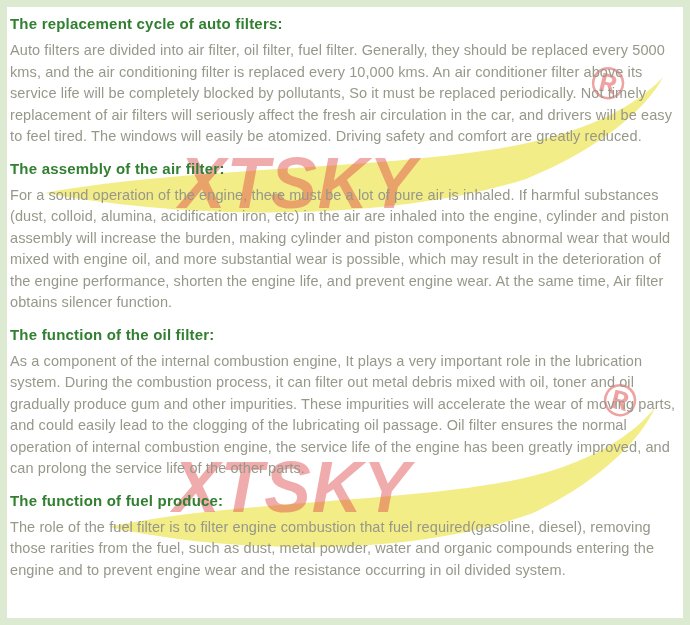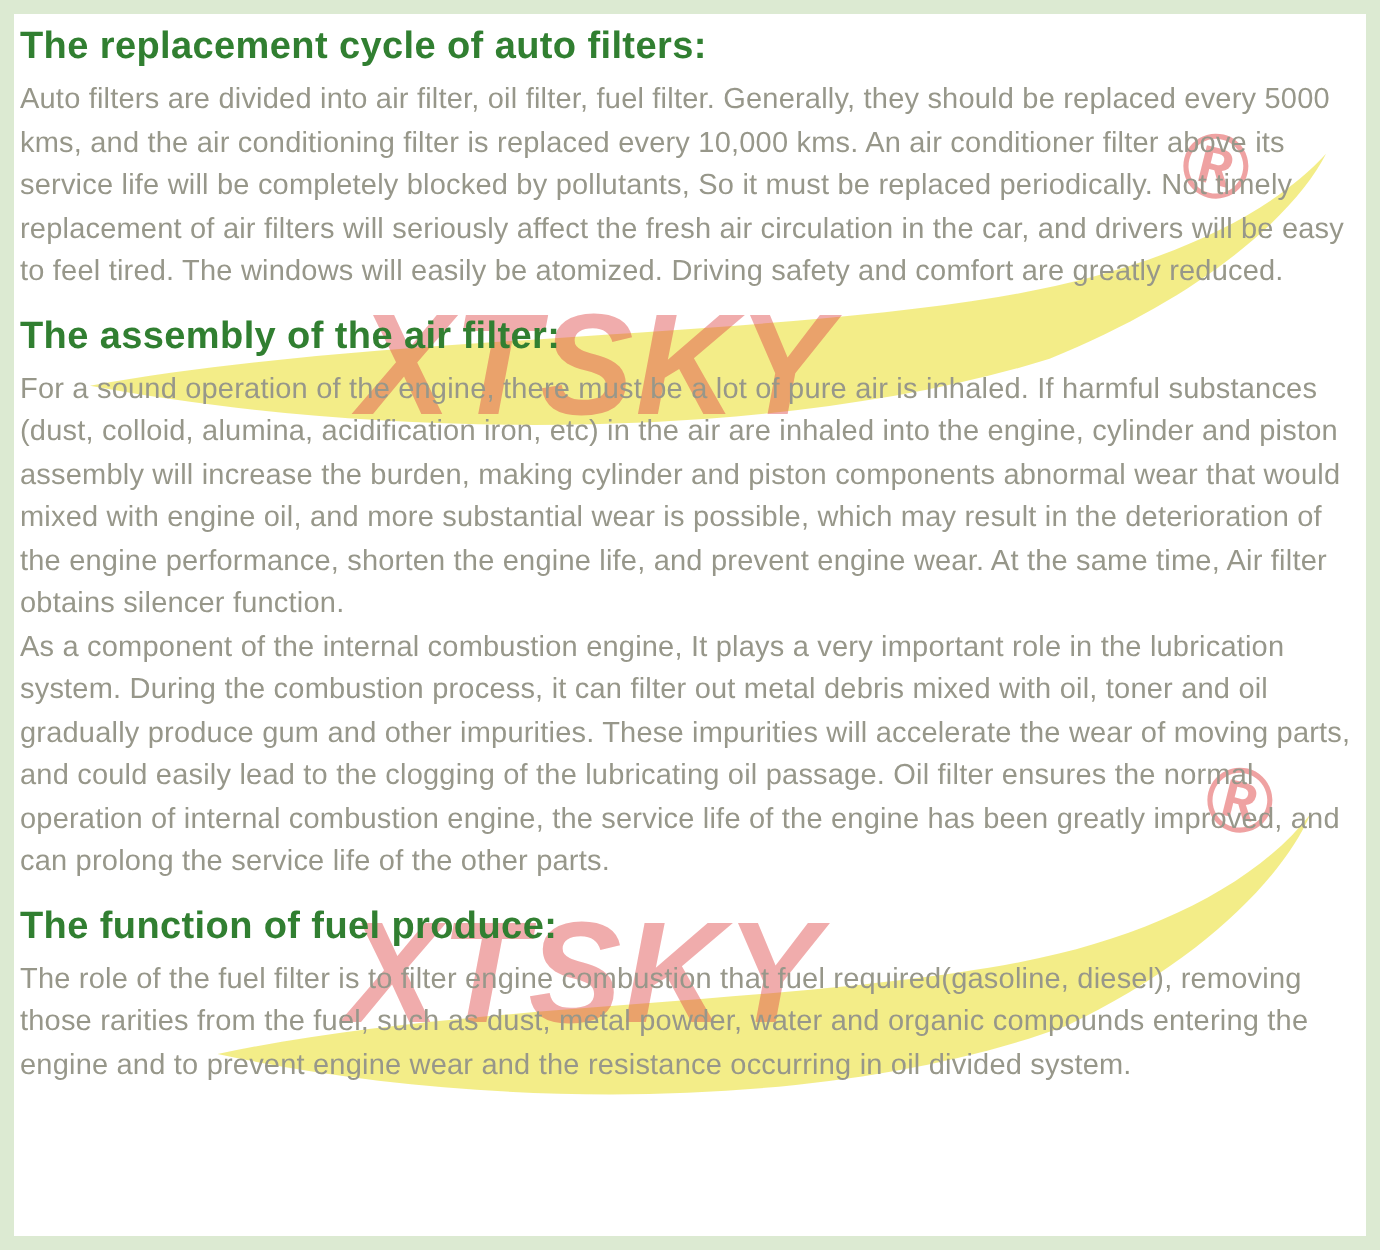--- a/index.html
+++ b/index.html
@@ -42,21 +42,21 @@
     color:var(--watermark-red);opacity:.5;
     transform:rotate(14deg);
   }
   
   .content{
     position:relative;z-index:2;
     padding:3px 4px 0 3px;
   }
   .content h2{
     margin:9px 0 4px 0;
-    font-size:19px;line-height:24px;
+    font-size:15px;line-height:24px;
     color:var(--heading-green);
     letter-spacing:.2px;
   }
   .content section:first-child h2{margin-top:2px;}
   .content p{
     margin:0;
     font-size:14.5px;line-height:21.5px;
     color:var(--body-text);
     letter-spacing:.1px;
   }
@@ -81,20 +81,21 @@
   <div class="content">
     <section>
       <h2>The replacement cycle of auto filters:</h2>
       <p>Auto filters are divided into air filter, oil filter, fuel filter. Generally, they should be replaced every 5000 kms, and the air conditioning filter is replaced every 10,000 kms. An air conditioner filter above its service life will be completely blocked by pollutants, So it must be replaced periodically. Not timely replacement of air filters will seriously affect the fresh air circulation in the car, and drivers will be easy to feel tired. The windows will easily be atomized. Driving safety and comfort are greatly reduced.</p>
     </section>
     <section>
       <h2>The assembly of the air filter:</h2>
       <p>For a sound operation of the engine, there must be a lot of pure air is inhaled. If harmful substances (dust, colloid, alumina, acidification iron, etc) in the air are inhaled into the engine, cylinder and piston assembly will increase the burden, making cylinder and piston components abnormal wear that would mixed with engine oil, and more substantial wear is possible, which may result in the deterioration of the engine performance, shorten the engine life, and prevent engine wear. At the same time, Air filter obtains silencer function.</p>
     </section>
     <section>
+      <h2>The function of the oil filter:</h2>
       <p>As a component of the internal combustion engine, It plays a very important role in the lubrication system. During the combustion process, it can filter out metal debris mixed with oil, toner and oil gradually produce gum and other impurities. These impurities will accelerate the wear of moving parts, and could easily lead to the clogging of the lubricating oil passage. Oil filter ensures the normal operation of internal combustion engine, the service life of the engine has been greatly improved, and can prolong the service life of the other parts.</p>
     </section>
     <section>
       <h2>The function of fuel produce:</h2>
       <p>The role of the fuel filter is to filter engine combustion that fuel required(gasoline, diesel), removing those rarities from the fuel, such as dust, metal powder, water and organic compounds entering the engine and to prevent engine wear and the resistance occurring in oil divided system.</p>
     </section>
   </div>
 
 </div>
 

